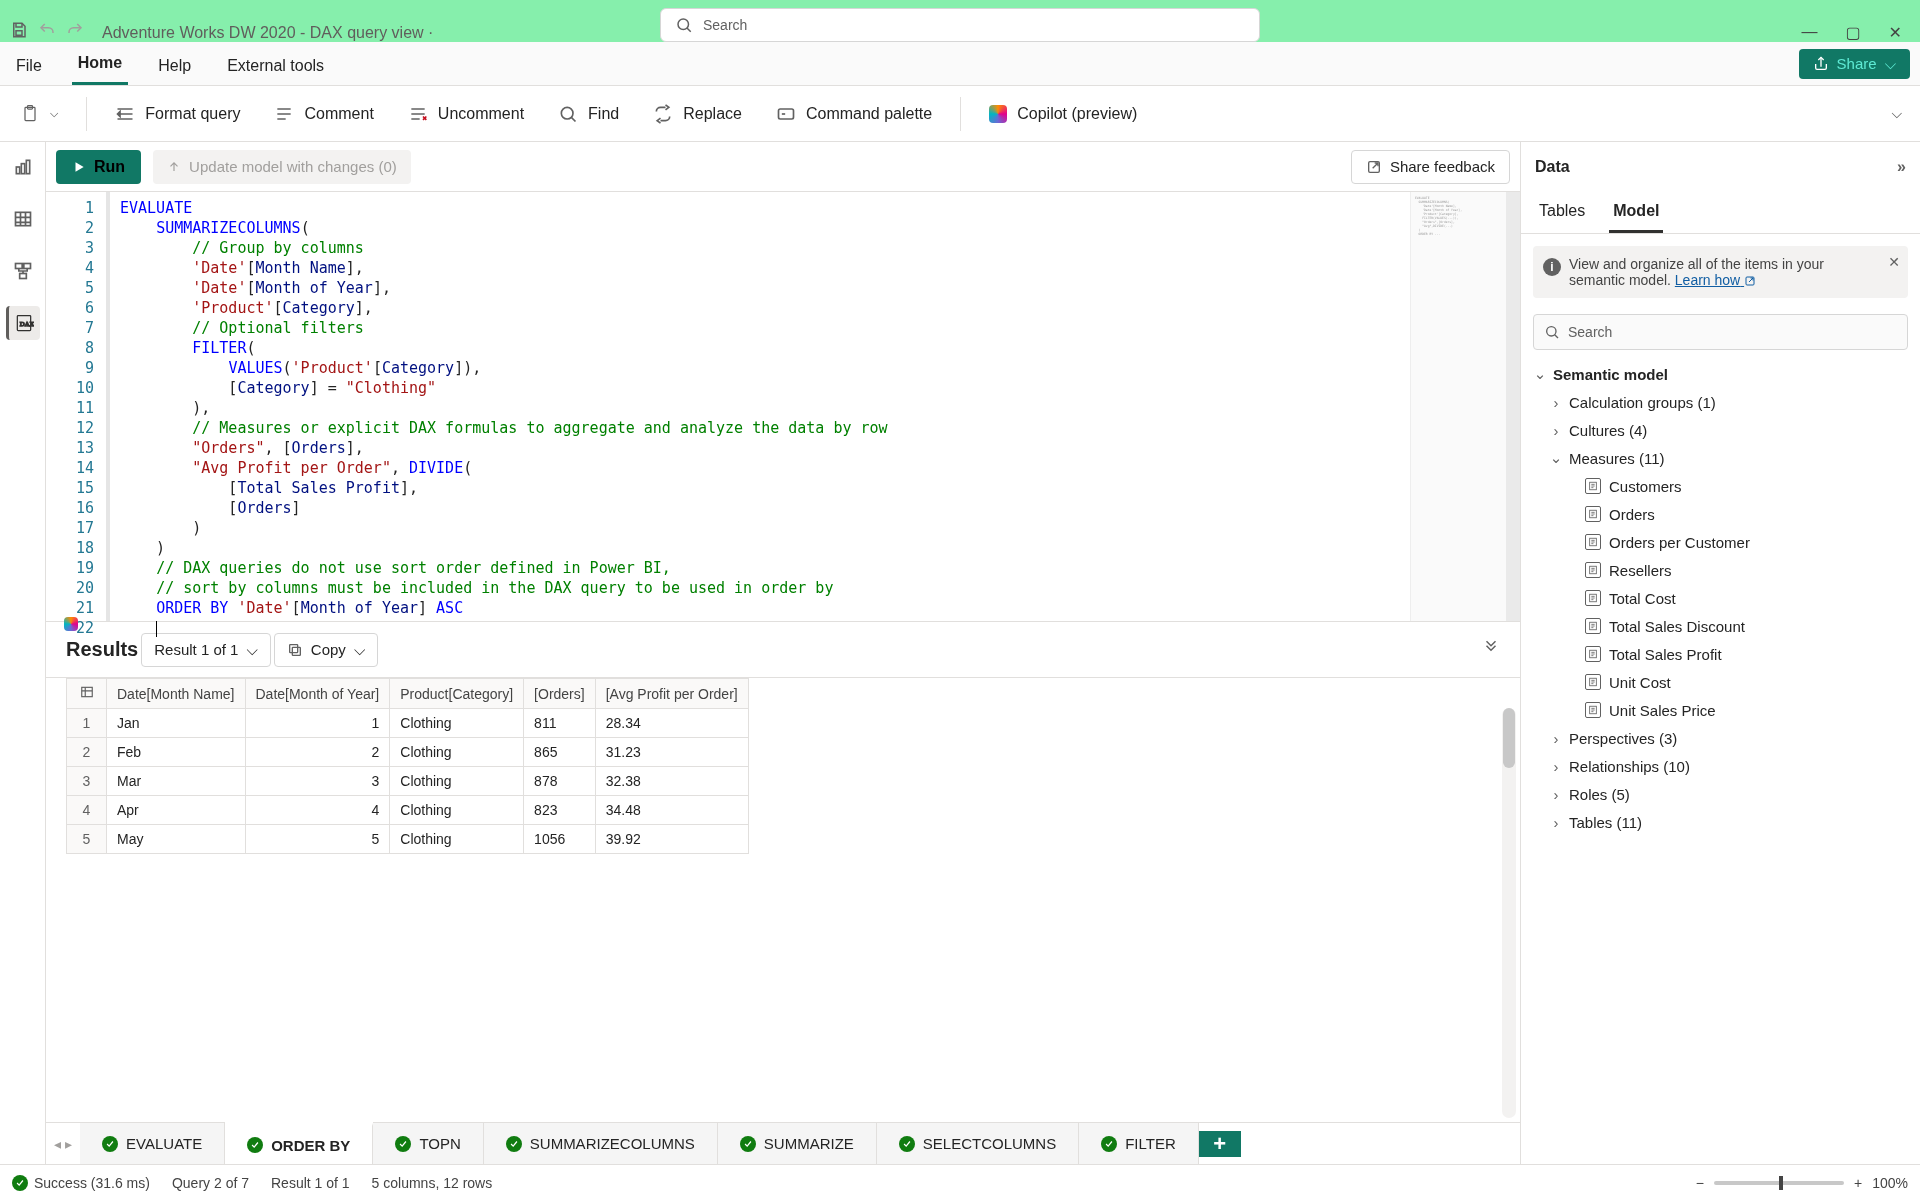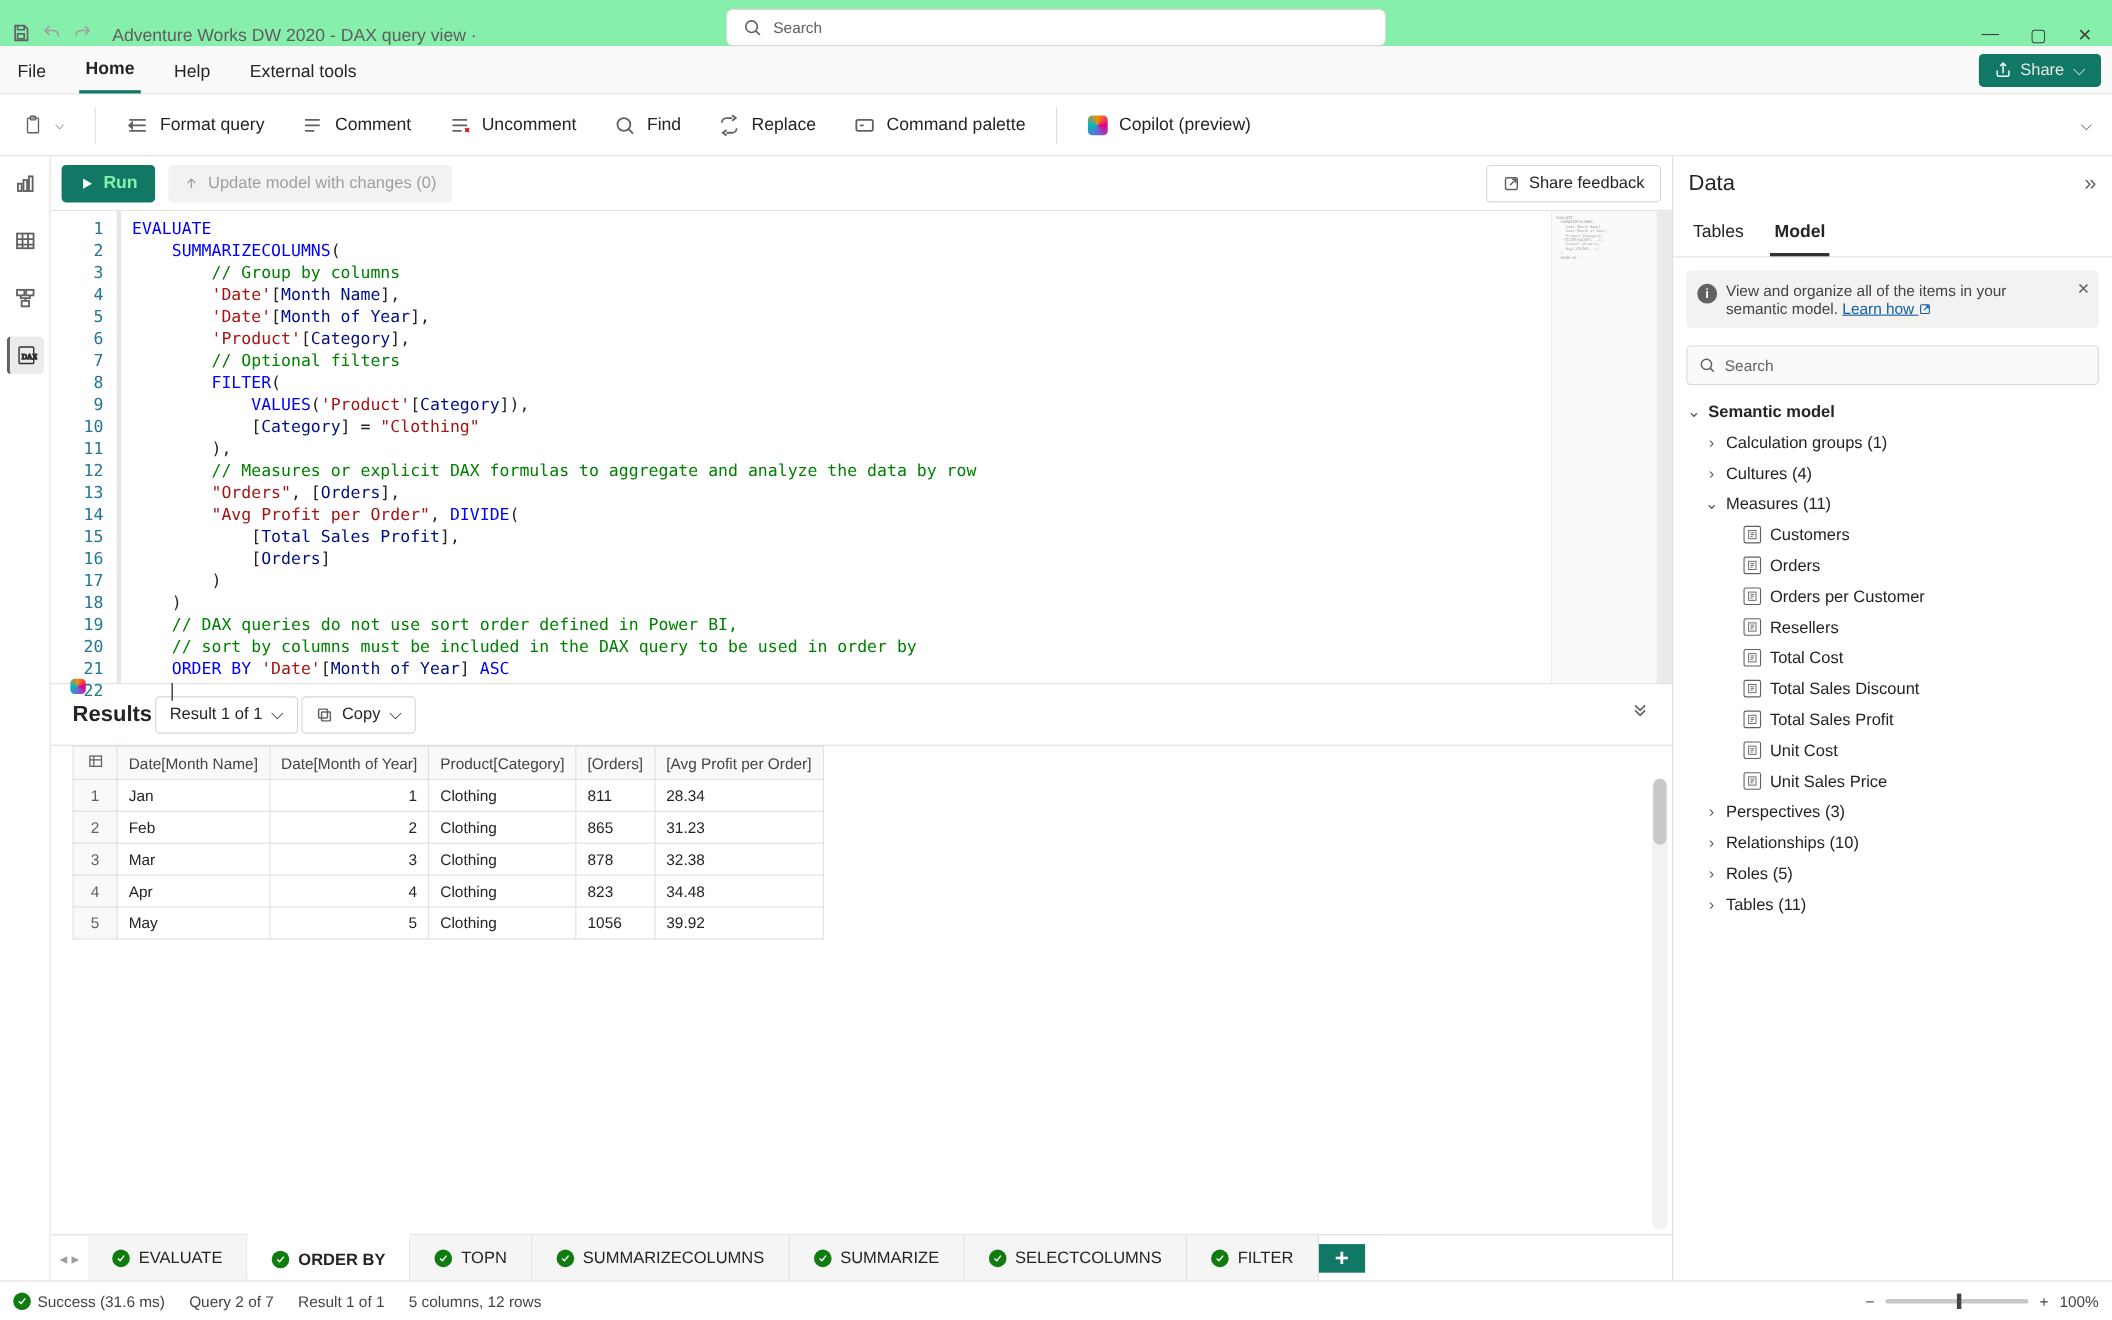--- a/index.html
+++ b/index.html
@@ -64,21 +64,21 @@
     cursor:pointer;
   }
   .tabs .tab.file { font-weight:400;}
   .tabs .tab.active {
     border-bottom: 3px solid var(--teal);
     font-weight:600;
   }
   .share-btn {
     margin-left:auto;
     background: var(--teal);
-    color:#e5e5e5;
+    color:#5eead4;
     border-radius:4px;
     height: 30px;
     padding: 0 14px;
     display:flex; align-items:center; gap:8px;
     font-size:15px;
     align-self:center;
   }
   
   .ribbon {
     height: 56px;
@@ -130,21 +130,21 @@
   }
   .runbar {
     height:50px;
     display:flex; align-items:center;
     padding:0 10px;
     gap:12px;
     border-bottom:1px solid #e1dfdd;
   }
   .run-btn {
     background: var(--teal);
-    color:#86efac;
+    color:#000000;
     border-radius:4px;
     height:34px;
     padding:0 16px;
     display:flex; align-items:center; gap:8px;
     font-size:16px; font-weight:600;
   }
   .upd-btn {
     background:#f3f2f1;
     color:#a19f9d;
     border-radius:4px;
@@ -296,21 +296,21 @@
   }
   
   .rightpanel {
     width:400px;
     border-left:1px solid #e1dfdd;
     display:flex; flex-direction:column;
     background:#fff;
   }
   .rightpanel .rp-head{
     height:50px; display:flex; align-items:center; padding:0 14px;
-    font-size:20px; font-weight:400;
+    font-size:16px; font-weight:700;
   }
   .rightpanel .rp-head .coll{ margin-left:auto; color:#616161;}
   .rp-tabs{
     display:flex; gap:20px; padding:0 14px;
     border-bottom:1px solid #e1dfdd;
   }
   .rp-tabs .rt{ padding:10px 4px; font-size:16px; cursor:pointer;text-align:center;}
   .rp-tabs .rt.active{ border-bottom:3px solid #323130; font-weight:600;}
   .rp-info{
     margin:12px; padding:10px 30px 10px 36px;

